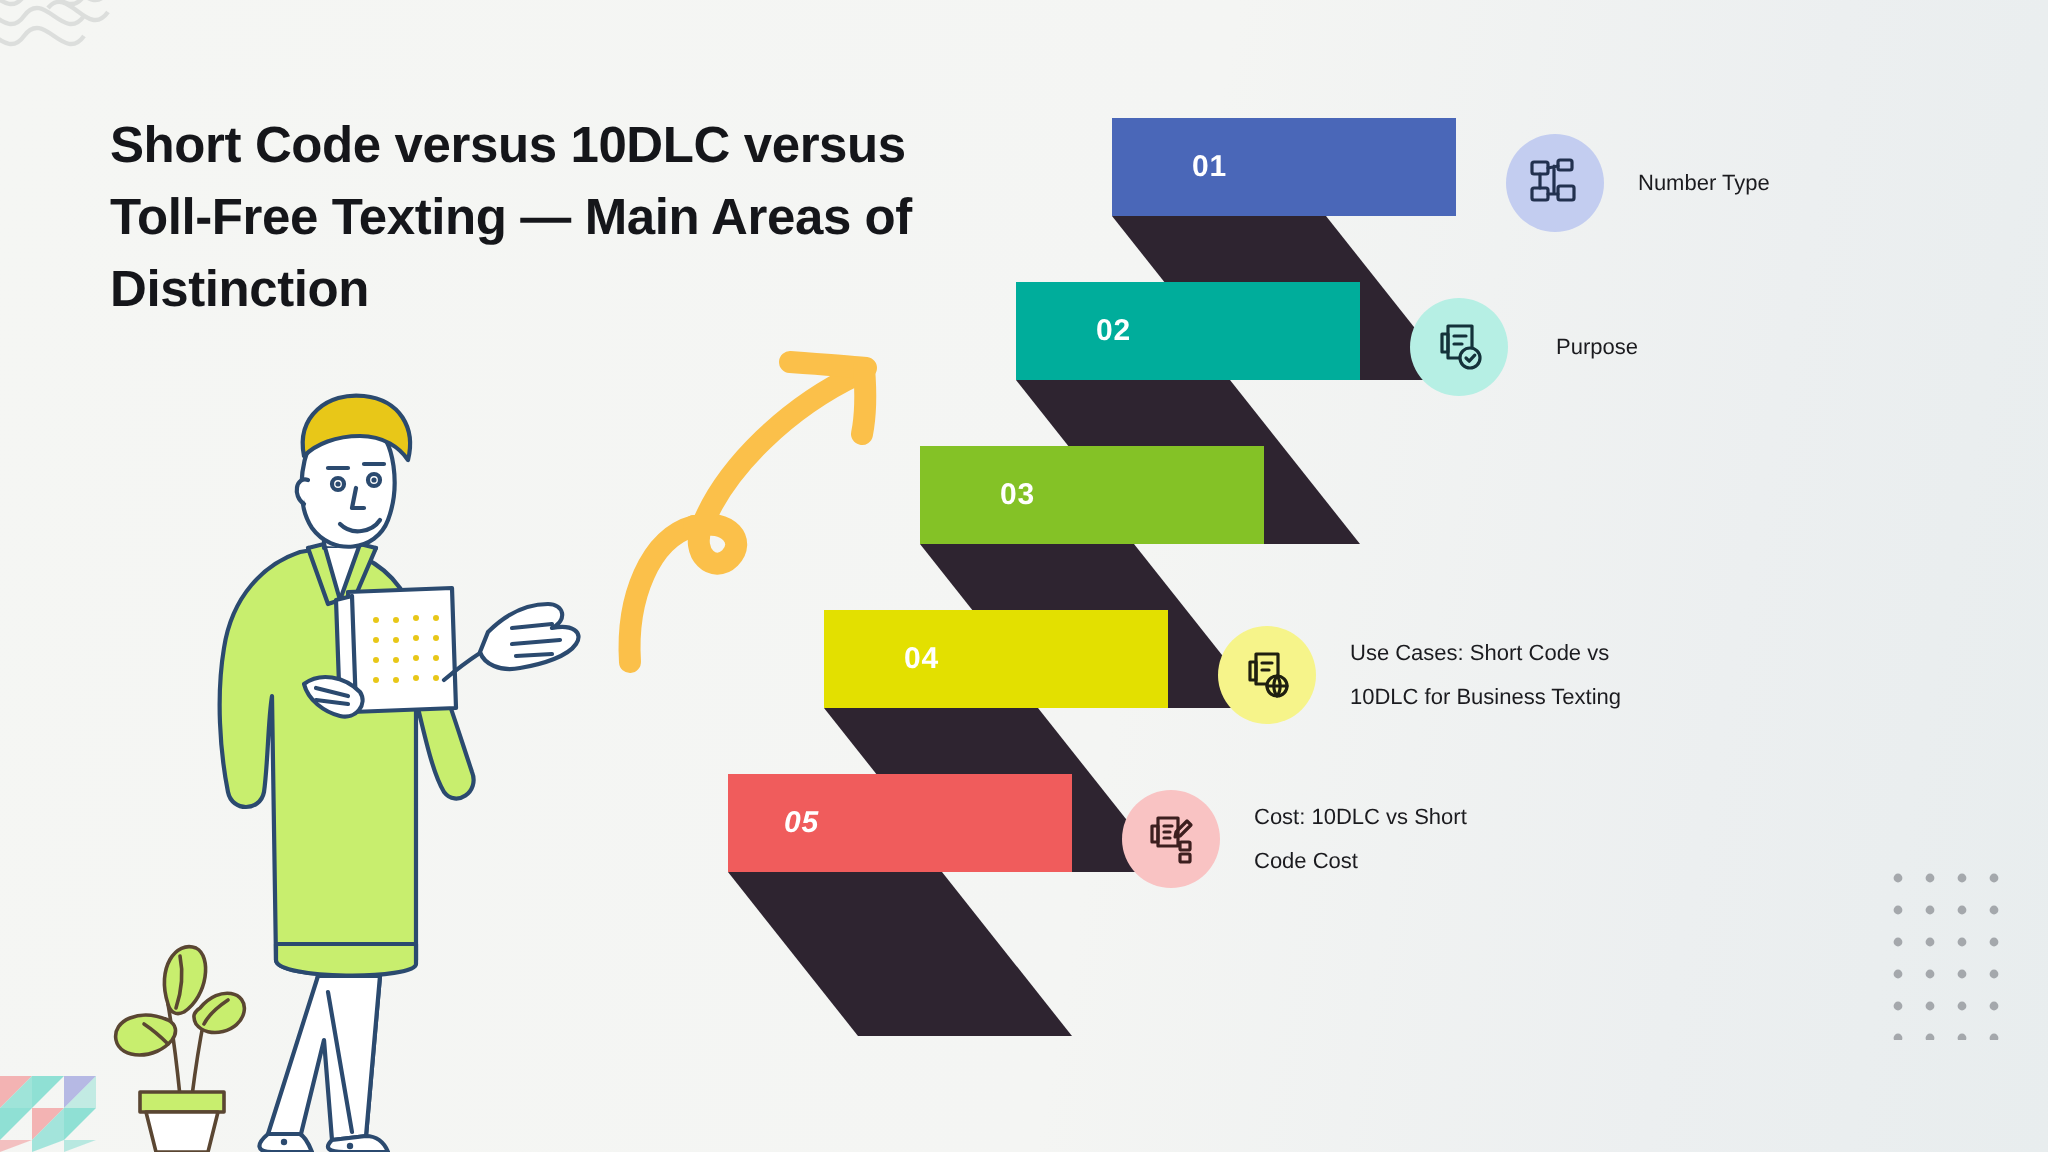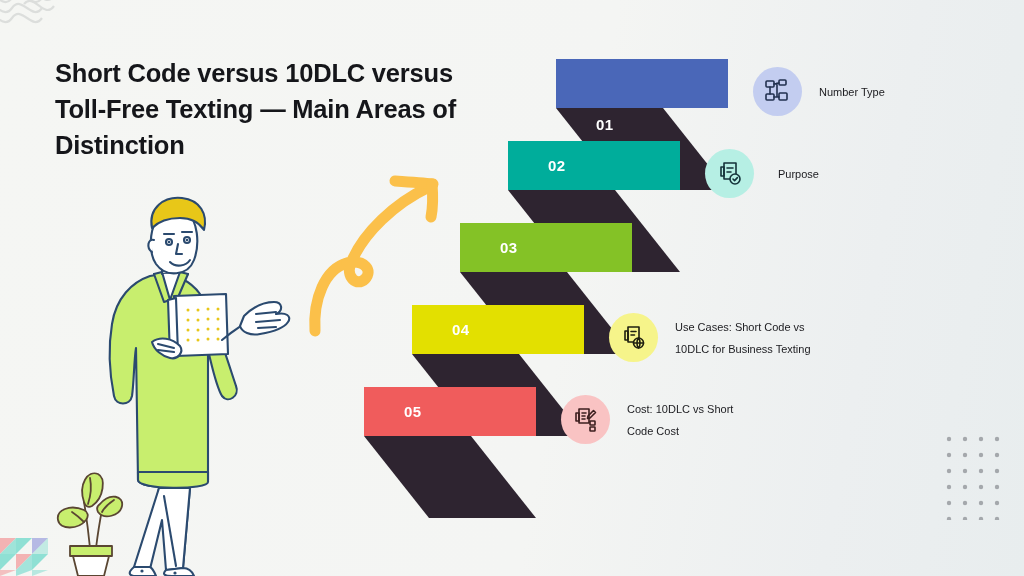--- a/index.html
+++ b/index.html
@@ -247,33 +247,33 @@
 
     <g>
       <rect x="556" y="59" width="172" height="49" fill="#4a67b8"></rect>
       <rect x="508" y="141" width="172" height="49" fill="#00ad9b"></rect>
       <rect x="460" y="223" width="172" height="49" fill="#84c226"></rect>
       <rect x="412" y="305" width="172" height="49" fill="#e3e000"></rect>
       <rect x="364" y="387" width="172" height="49" fill="#f05c5c"></rect>
     </g>
   </svg>
 
-  <div class="band" style="left:556px; top:59px; width:172px;margin-top:41px;">
+  <div class="band" style="left:556px; top:59px; width:172px;">
     <span style="left:40px;">01</span>
   </div>
   <div class="band" style="left:508px; top:141px; width:172px;">
     <span style="left:40px;">02</span>
   </div>
   <div class="band" style="left:460px; top:223px; width:141px;">
     <span style="left:40px;">03</span>
   </div>
   <div class="band" style="left:412px; top:305px; width:144px;">
     <span style="left:40px;">04</span>
   </div>
-  <div class="band" style="left:364px; top:387px; width:196px;">
+  <div class="band" style="left:352px; top:387px; width:196px;font-style:italic;">
     <span style="left:40px;">05</span>
   </div>
 
   <div class="label-row" style="left:753px; top:67px;">
     <div class="bubble" style="background:#c3cdf0;">
       <svg width="27" height="27" viewBox="0 0 27 27" fill="none" stroke="#22314f" stroke-width="1.6" stroke-linecap="round" stroke-linejoin="round">
         <rect x="2" y="3" width="8" height="6" rx="1"></rect>
         <rect x="15" y="2" width="7" height="5" rx="1"></rect>
         <rect x="2" y="16" width="8" height="6" rx="1"></rect>
         <rect x="15" y="15" width="8" height="7" rx="1"></rect>

